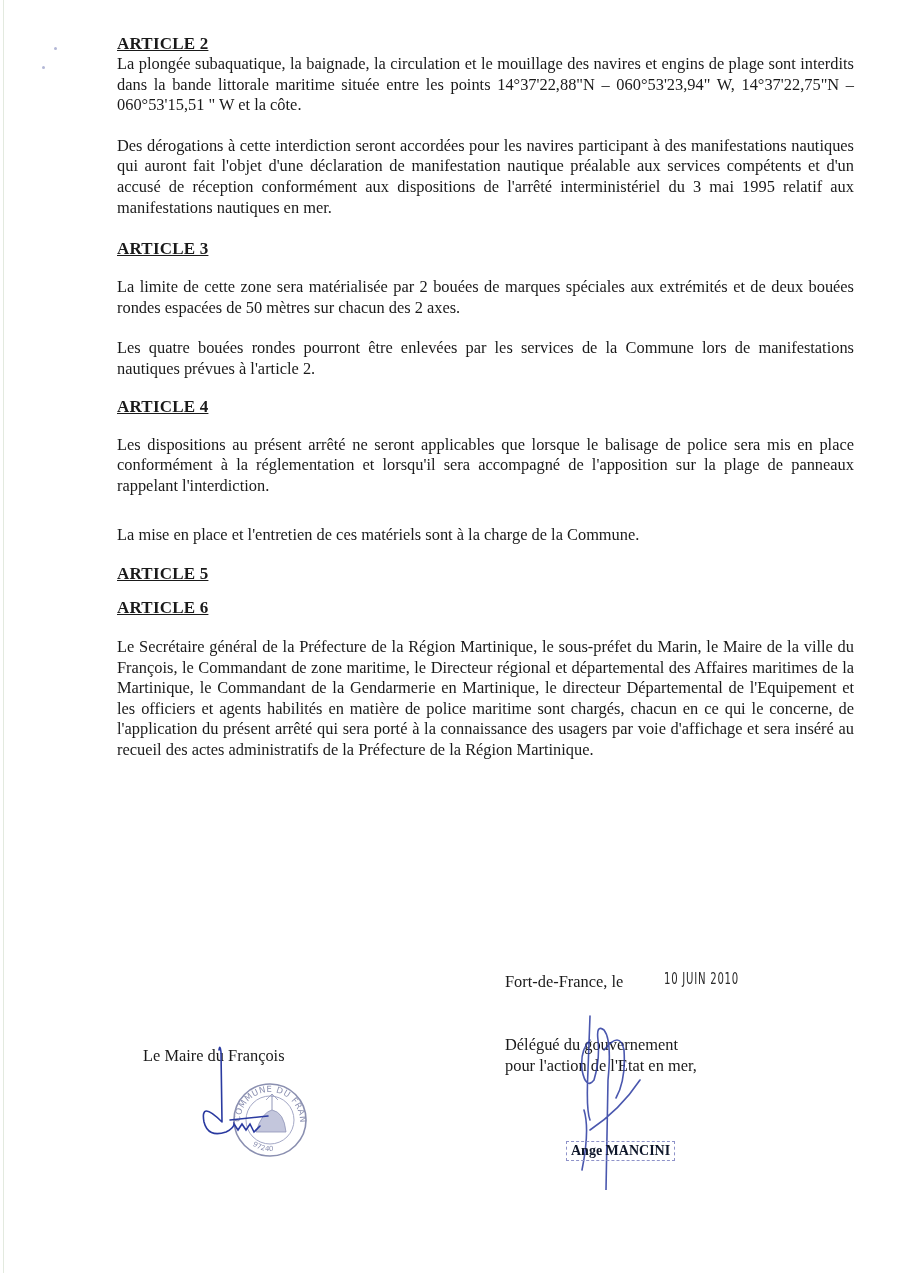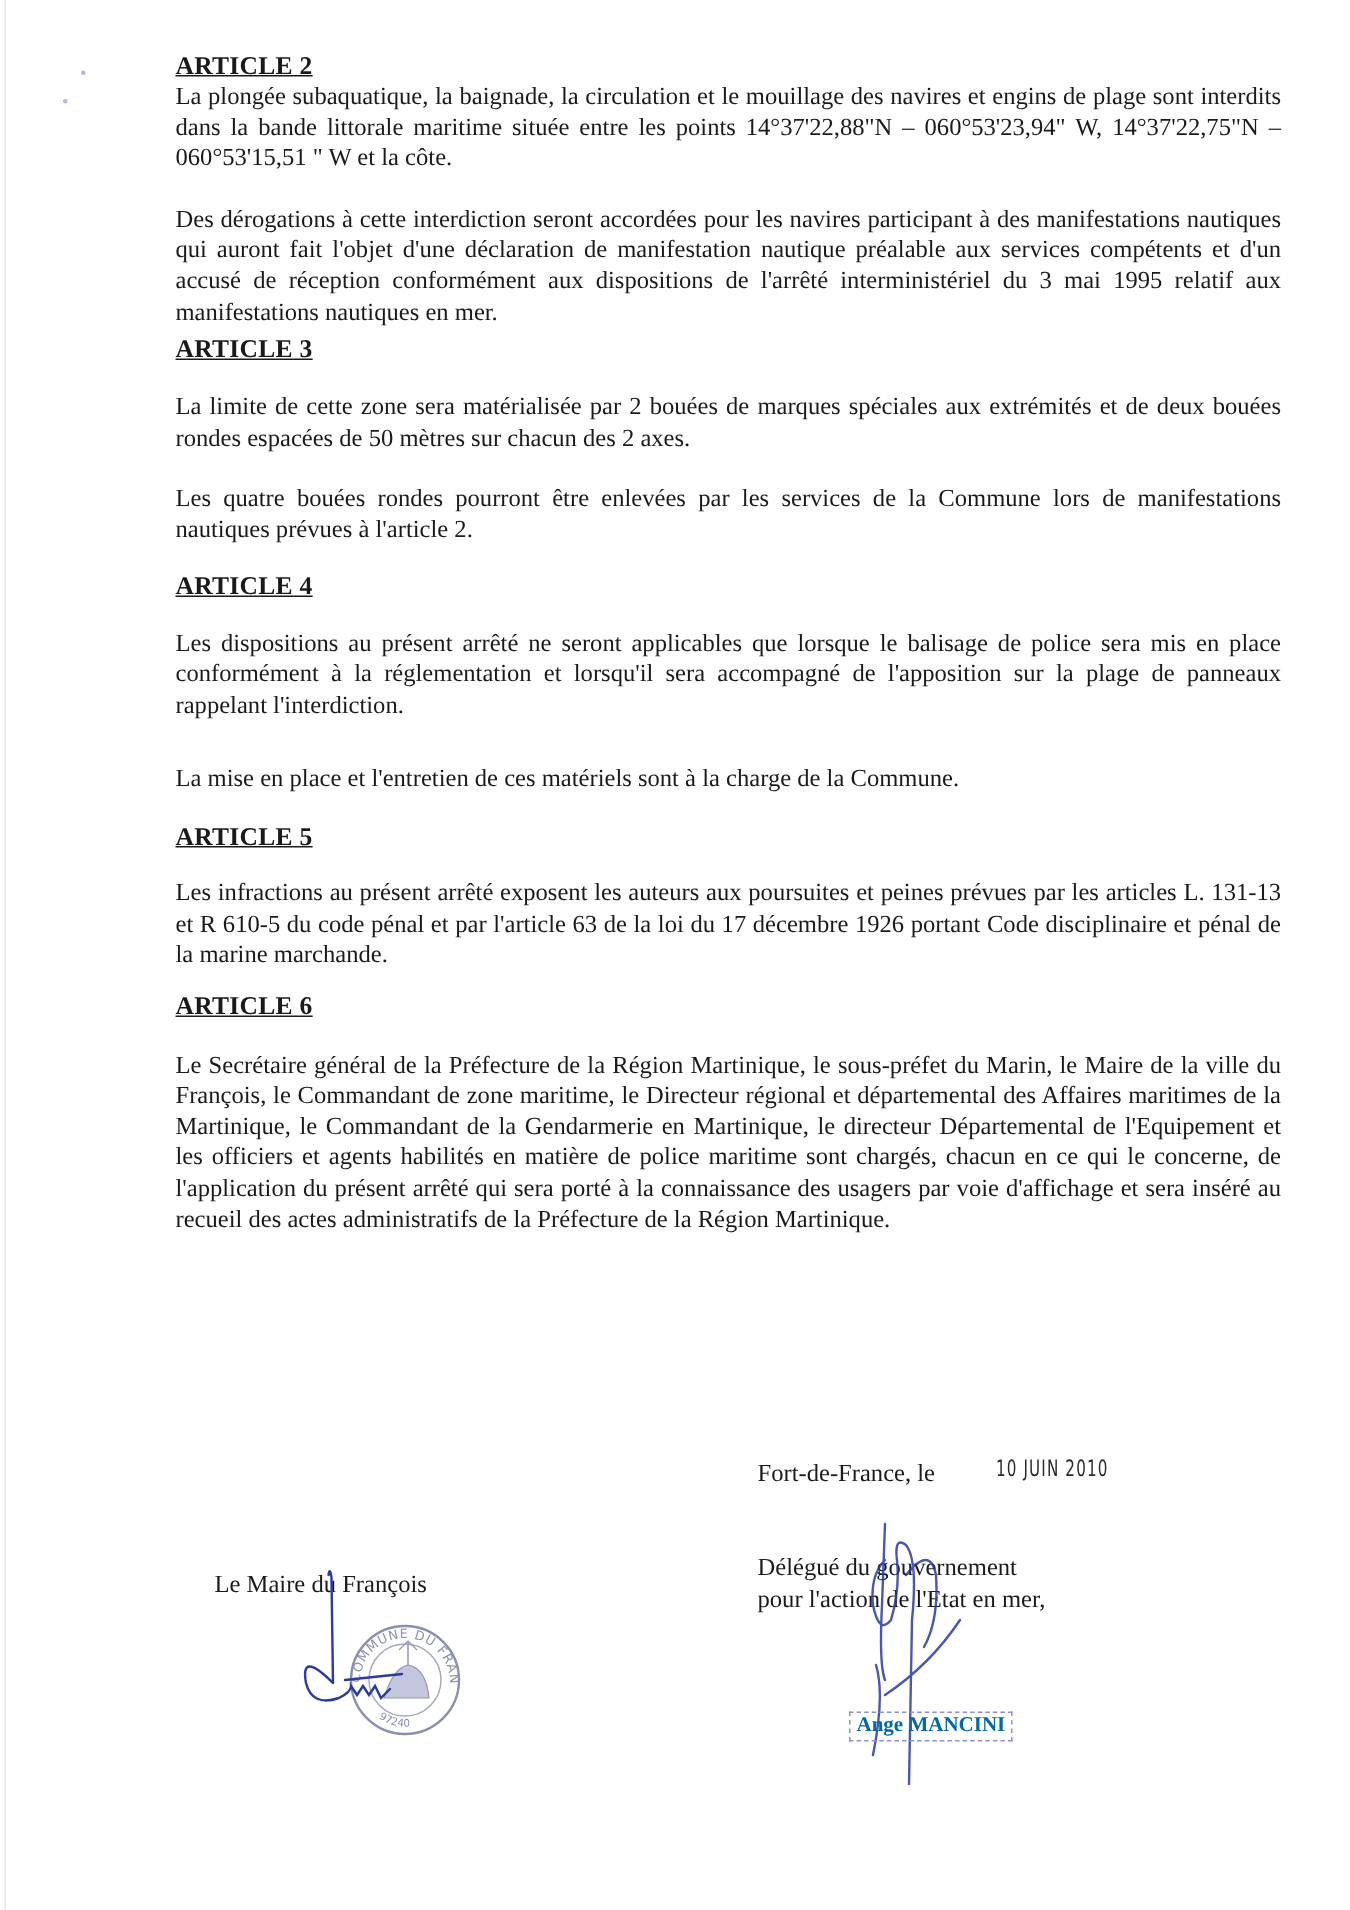--- a/index.html
+++ b/index.html
@@ -21,54 +21,53 @@
     }
     .abs { position: absolute; }
     .sig-text { font-size: 16.4px; line-height: 20.6px; white-space: nowrap; }
     .stamp-date {
       font-family: "DejaVu Sans Condensed", "DejaVu Sans", sans-serif;
       font-size: 15px; letter-spacing: 1px; color: #2a2a2a;
       transform: scaleX(0.75); transform-origin: left center;
     }
     .name-box {
       font-family: "Liberation Serif", serif; font-weight: bold; font-size: 14px;
-      color: #0369a1; border: 1.5px dashed #8e92c9; padding: 1px 4px;
+      color: #0f172a; border: 1.5px dashed #8e92c9; padding: 1px 4px;
     }
   </style>
 </head>
 <body>
 
 <div class="page">
   <div class="margin-line"></div>
   <div class="speck" style="left:54px; top:47px;"></div>
   <div class="speck" style="left:42px; top:66px;"></div>
 
   <div class="content">
 
     <section>
       <h2 class="heading">ARTICLE 2</h2>
       <p class="para" style="">La plongée subaquatique, la baignade, la circulation et le mouillage des navires et engins de plage sont interdits dans la bande littorale maritime située entre les points    14°37'22,88"N – 060°53'23,94" W,  14°37'22,75"N – 060°53'15,51 " W et  la côte.</p>
       <p class="para" style="margin-top:20px;">Des dérogations à cette interdiction seront accordées pour les navires participant à des manifestations nautiques qui auront fait l'objet d'une déclaration de manifestation nautique préalable aux services compétents et d'un accusé de réception conformément aux dispositions de l'arrêté interministériel du 3 mai 1995 relatif aux manifestations nautiques en mer.</p>
     </section>
 
-    <section style="margin-top:5px;">
+    <section style="margin-top:21px;">
       <h2 class="heading">ARTICLE 3</h2>
       <p class="para" style="margin-top:18px;">La limite de cette zone sera matérialisée par 2 bouées de marques spéciales aux extrémités et de deux bouées rondes espacées de 50 mètres sur chacun des 2 axes.</p>
       <p class="para" style="margin-top:20px;">Les quatre bouées rondes pourront être enlevées par les services de la Commune lors de manifestations nautiques prévues à l'article 2.</p>
     </section>
 
     <section style="margin-top:17px;">
       <h2 class="heading">ARTICLE 4</h2>
       <p class="para" style="margin-top:18px;">Les dispositions au présent arrêté ne seront applicables que lorsque le balisage de police sera mis en place conformément à la réglementation et lorsqu'il sera accompagné de l'apposition sur la plage de panneaux rappelant l'interdiction.</p>
       <p class="para" style="margin-top:29px;">La mise en place et l'entretien de ces matériels sont à la charge de la Commune.</p>
     </section>
 
     <section style="margin-top:18px;">
       <h2 class="heading">ARTICLE 5</h2>
-      <p class="para" style="margin-top:17px;">Les infractions au présent arrêté exposent les auteurs aux poursuites et peines prévues par les articles L. 131-13 et R 610-5 du code pénal et par l'article 63 de la loi du 17 décembre 1926 portant Code disciplinaire et pénal de la marine marchande.</p>
     </section>
 
     <section style="margin-top:14px;">
       <h2 class="heading">ARTICLE 6</h2>
       <p class="para" style="margin-top:19px;">Le Secrétaire général de la Préfecture de la Région Martinique, le sous-préfet du Marin, le Maire de la ville du François, le Commandant de zone maritime, le Directeur régional et départemental des Affaires maritimes de la Martinique, le Commandant de la Gendarmerie en Martinique, le directeur Départemental de l'Equipement et les officiers et agents habilités en matière de police maritime sont chargés, chacun en ce qui le concerne, de l'application du présent arrêté qui sera porté à la connaissance des usagers par voie d'affichage et sera inséré au recueil des actes administratifs de la Préfecture de la Région Martinique.</p>
     </section>
   </div>
 
   <div class="abs sig-text" style="left:505px; top:972px;">Fort-de-France, le</div>
   <div class="abs stamp-date" style="left:664px; top:970px;">10 JUIN 2010</div>

